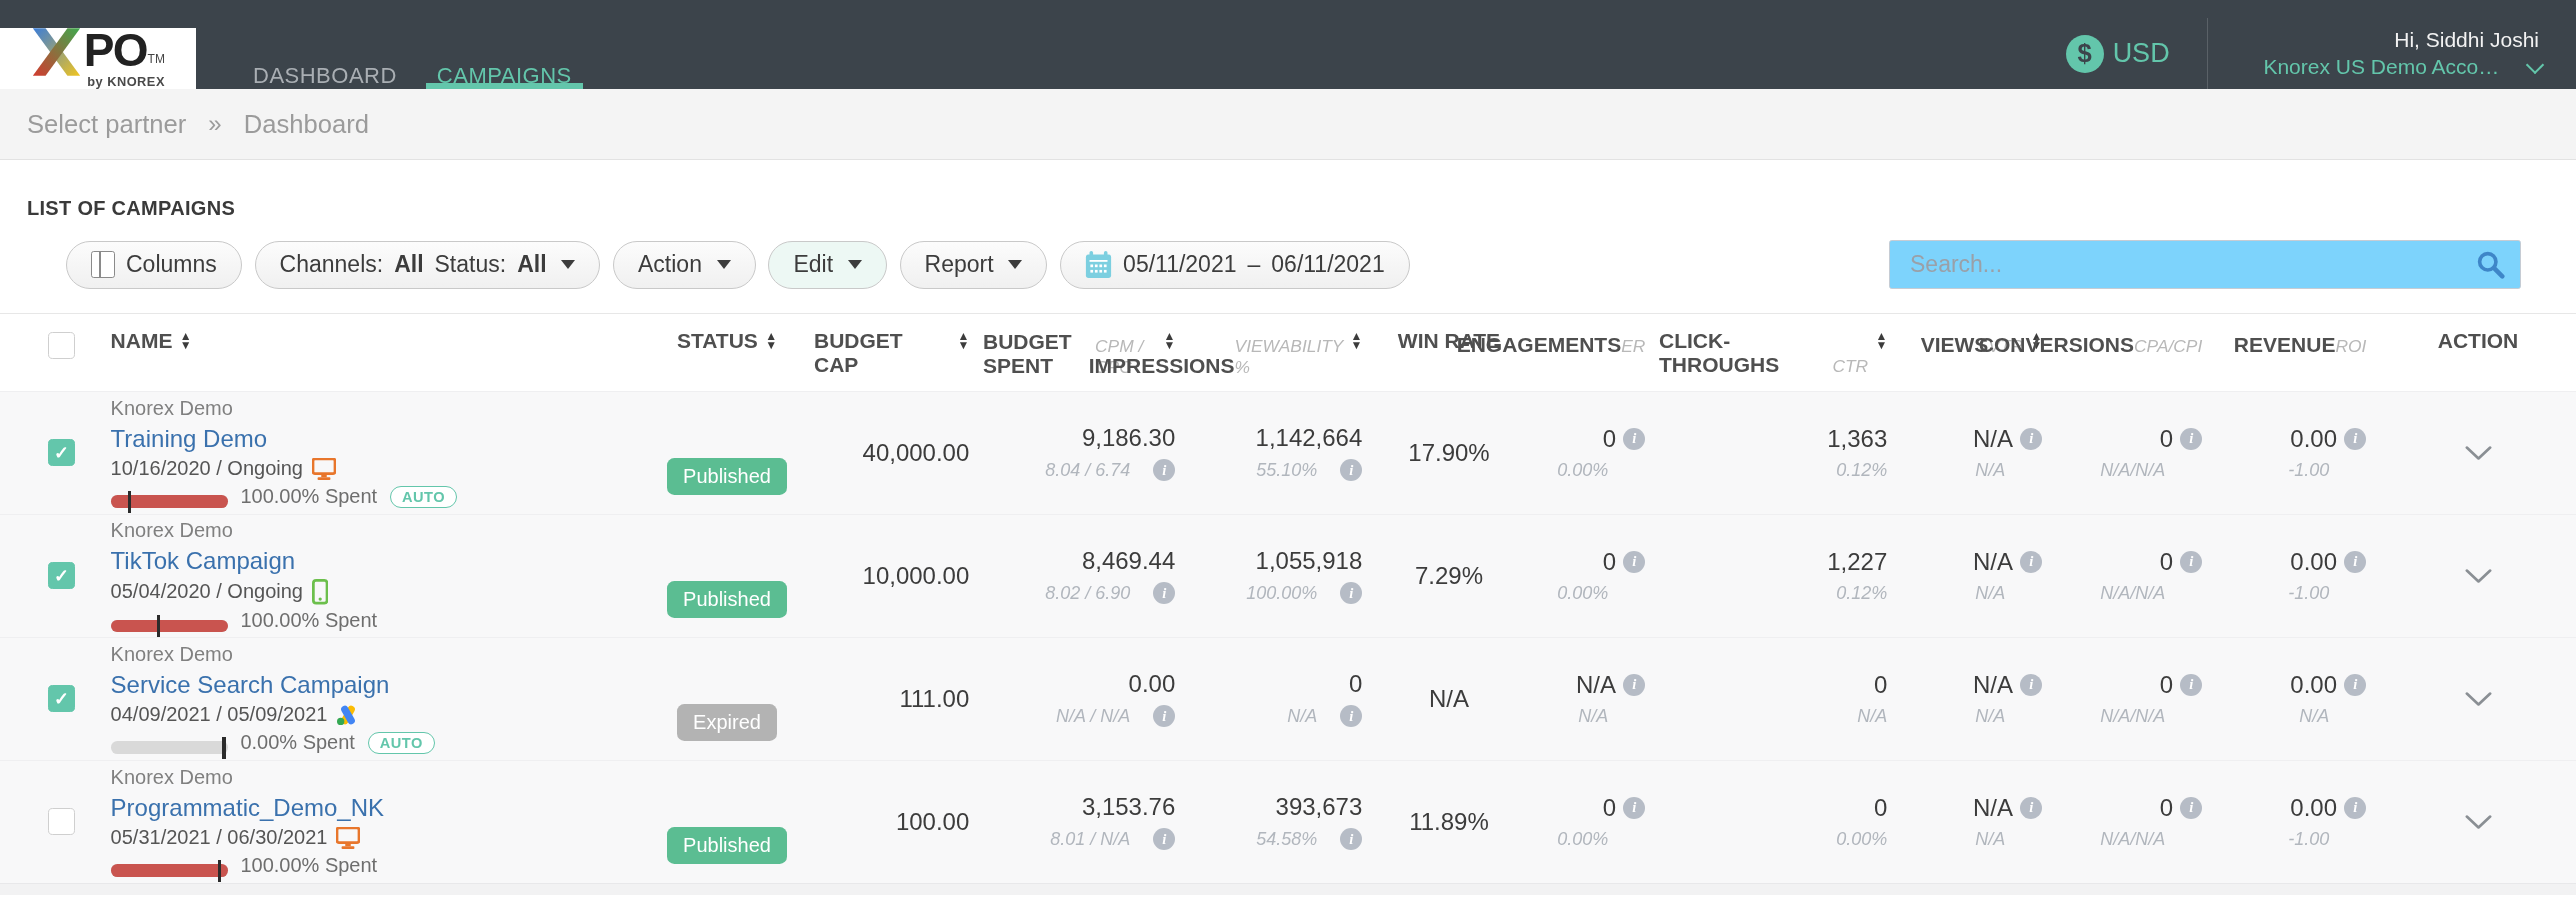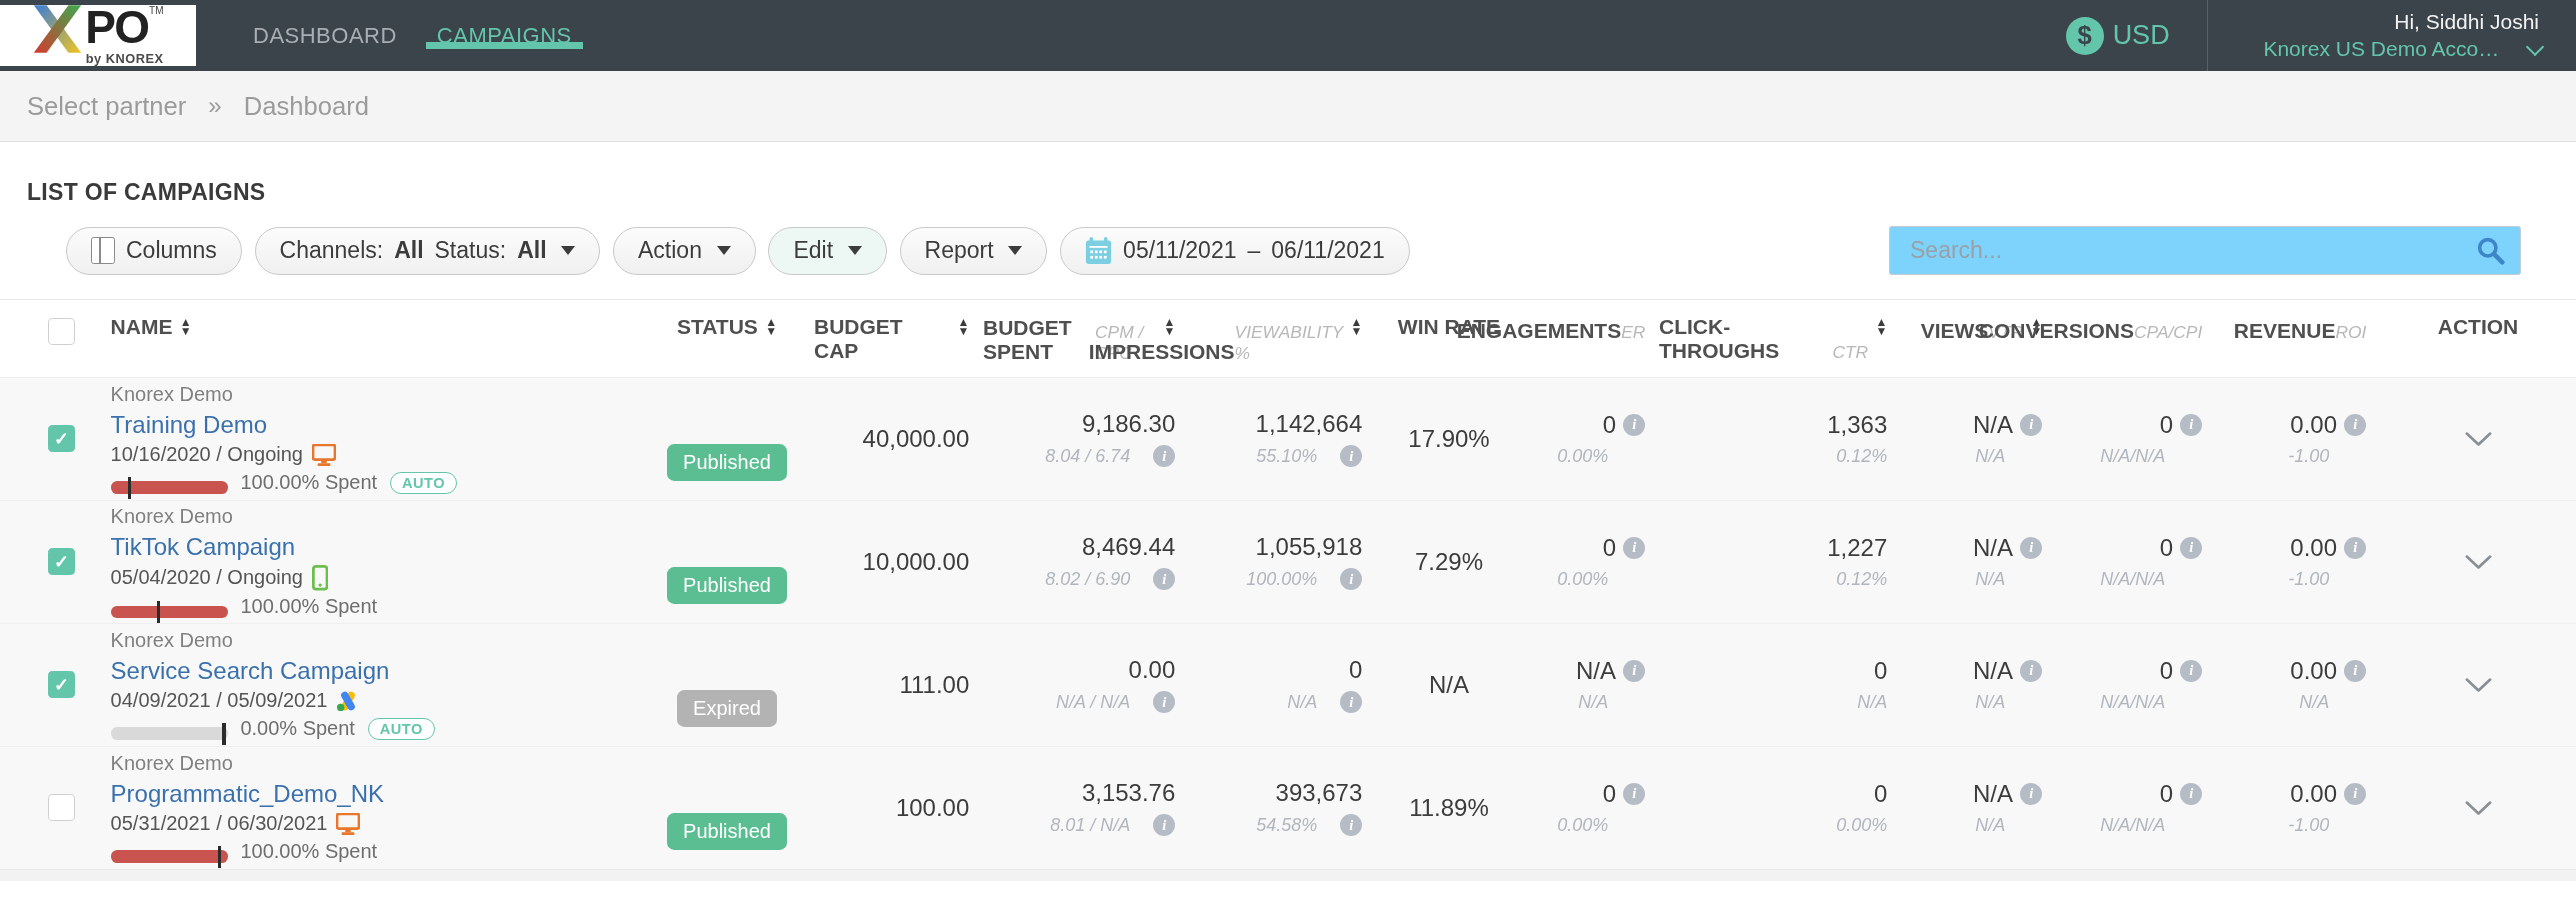--- a/index.html
+++ b/index.html
@@ -1,28 +1,28 @@
 <!DOCTYPE html>
 <html style="font-size:14.6px"><head>
 <meta charset="utf-8">
 <style>
   * { margin:0; padding:0; box-sizing:border-box; }
   html,body { background:#fff; }
   body { font-family:"Liberation Sans", sans-serif; color:#3c3c3c; }
   .screen { width:2576px; height:897px; overflow:hidden; background:#fff; position:relative; }
 
   
-  .navbar { height:71px; background:#3c444b; display:flex; align-items:center; }
+  .navbar { height:89px; background:#3c444b; display:flex; align-items:flex-end; }
   .logo-box { width:196px; background:#fff; display:flex; align-items:center; justify-content:center; position:relative; }
   .logo-inner { display:flex; flex-direction:column; align-items:flex-end; }
   .logo-row { display:flex; align-items:flex-start; }
   .logo-x { width:51px; height:48px; position:relative; margin-right:1.8px; }
   .logo-x svg { position:absolute; left:0; top:0; }
   .logo-po { font-size:46px; font-weight:800; color:#222; letter-spacing:-1.8px; line-height:44px; }
-  .logo-tm { font-size:10px; color:#444; margin-left:0.9px; }
+  .logo-tm { font-size:12px; color:#444; margin-left:0.9px;margin-top:24px; }
   .logo-sub { font-size:12.8px; font-weight:700; color:#4a4a4a; letter-spacing:0.5px; margin-top:-1.8px; }
   .nav-tabs { display:flex; margin-left:37px; }
   .nav-tab { display:flex; align-items:center; padding:0 20px; font-size:22px; letter-spacing:0.5px; color:#a9aeb3; position:relative; cursor:pointer; }
   .nav-tab.active { color:#63c6ab; }
   .nav-tab.active::after { content:""; position:absolute; left:9px; right:9px; bottom:0; height:6.4px; background:#63c6ab; }
   .nav-right { margin-left:auto; display:flex; align-items:center; }
   .currency { display:flex; align-items:center; margin-right:37px; }
   .currency-circle { width:38px; height:38px; border-radius:50%; background:#63c6ab; color:#3c444b; font-weight:800; font-size:25.6px; display:flex; align-items:center; justify-content:center; margin-right:9px; }
   .currency-code { color:#63c6ab; font-size:27px; }
   .nav-divider { width:1.8px; background:#5a6167; height:71px; }
@@ -31,21 +31,21 @@
   .user-account { color:#63c6ab; font-size:21px; display:flex; align-items:center; justify-content:flex-end; gap:27px; cursor:pointer; }
   .chev { width:12.8px; height:12.8px; border-right:2.7px solid #63c6ab; border-bottom:2.7px solid #63c6ab; transform:rotate(45deg) translateY(-3.7px); display:inline-block; }
 
   
   .breadcrumb { height:71px; background:#f4f4f4; border-bottom:0.9px solid #e2e2e2; display:flex; align-items:center; padding-left:27px; font-size:25.6px; color:#9b9b9b; gap:22px; }
   .breadcrumb .crumb { cursor:pointer; }
   .breadcrumb .sep { color:#9b9b9b; font-size:24px; }
 
   
   .content { padding-top:37px; }
-  .page-title { font-size:23px; font-weight:800; color:#3a3a3a; letter-spacing:0.3px; padding-left:27px; }
+  .page-title { font-size:20px; font-weight:800; color:#3a3a3a; letter-spacing:0.3px; padding-left:27px; }
   .toolbar { display:flex; align-items:center; margin-top:20px; padding:0 55px 0 66px; height:49px; }
   .pill { display:flex; align-items:center; gap:11px; height:48px; padding:0 24px; border:0.9px solid #c9c9c9; border-radius:25px; background:linear-gradient(#fcfcfc,#f0f0f0); font-size:23px; color:#3c3c3c; cursor:pointer; margin-right:12.8px; white-space:nowrap; }
   .pill.mint { background:#edf8f4; }
   .caret { width:0; height:0; border-left:7.3px solid transparent; border-right:7.3px solid transparent; border-top:9px solid #3c3c3c; display:inline-block; margin-left:3.7px; }
   .cols-icon { width:24px; height:27px; border:1.8px solid #8a8a8a; border-radius:2.7px; position:relative; background:#fff; }
   .cols-icon::after { content:""; position:absolute; left:7.3px; top:0; bottom:0; width:1.8px; background:#8a8a8a; }
   .cal-icon svg { display:block; }
   .date-text { font-size:23px; color:#3c3c3c; }
   .search-wrap { margin-left:auto; position:relative; width:632px; height:49px; }
   .search-input { width:100%; height:100%; border:0.9px solid #c6ccd4; border-radius:2.7px; font-size:23px; padding:0 64px 0 20px; color:#3c3c3c; font-family:"Liberation Sans", sans-serif; background:#7dd3fc; }

